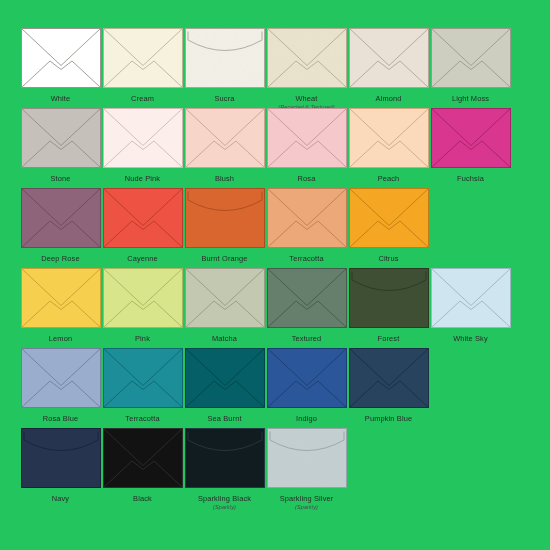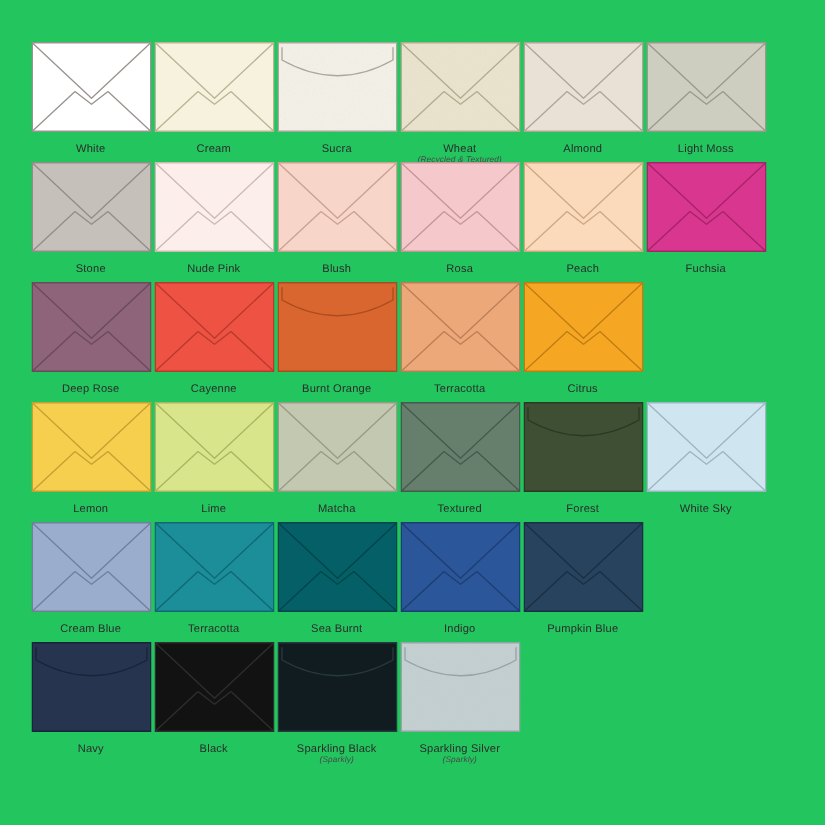--- a/index.html
+++ b/index.html
@@ -288,21 +288,21 @@
       </div>
       <div class="swatch-cell">
         <div class="envelope-wrap">
           <svg viewBox="0 0 80 60">
             <rect x="0.5" y="0.5" width="79" height="59" fill="#d8e58a" stroke="#a8b663" stroke-width="1"></rect>
             <path d="M0.5 0.5 L40 37.5 L79.5 0.5" fill="none" stroke="#a8b663" stroke-width="0.9" stroke-linejoin="round"></path>
             <path d="M0.5 59.5 L29 33 M79.5 59.5 L51 33" fill="none" stroke="#a8b663" stroke-width="0.9" stroke-linejoin="round"></path>
             <path d="M29 33 L40 41.5 L51 33" fill="none" stroke="#a8b663" stroke-width="0.9" stroke-linejoin="round"></path>
           </svg>
         </div>
-        <div class="swatch-label">Lime</div>
+        <div class="swatch-label">Pink</div>
       </div>
       <div class="swatch-cell">
         <div class="envelope-wrap">
           <svg viewBox="0 0 80 60">
             <rect x="0.5" y="0.5" width="79" height="59" fill="#c3c8b0" stroke="#969c85" stroke-width="1"></rect>
             <path d="M0.5 0.5 L40 37.5 L79.5 0.5" fill="none" stroke="#969c85" stroke-width="0.9" stroke-linejoin="round"></path>
             <path d="M0.5 59.5 L29 33 M79.5 59.5 L51 33" fill="none" stroke="#969c85" stroke-width="0.9" stroke-linejoin="round"></path>
             <path d="M29 33 L40 41.5 L51 33" fill="none" stroke="#969c85" stroke-width="0.9" stroke-linejoin="round"></path>
           </svg>
         </div>
@@ -343,21 +343,21 @@
     <div class="swatch-row">
       <div class="swatch-cell">
         <div class="envelope-wrap">
           <svg viewBox="0 0 80 60">
             <rect x="0.5" y="0.5" width="79" height="59" fill="#9badcc" stroke="#70809c" stroke-width="1"></rect>
             <path d="M0.5 0.5 L40 37.5 L79.5 0.5" fill="none" stroke="#70809c" stroke-width="0.9" stroke-linejoin="round"></path>
             <path d="M0.5 59.5 L29 33 M79.5 59.5 L51 33" fill="none" stroke="#70809c" stroke-width="0.9" stroke-linejoin="round"></path>
             <path d="M29 33 L40 41.5 L51 33" fill="none" stroke="#70809c" stroke-width="0.9" stroke-linejoin="round"></path>
           </svg>
         </div>
-        <div class="swatch-label">Cream Blue</div>
+        <div class="swatch-label">Rosa Blue</div>
       </div>
       <div class="swatch-cell">
         <div class="envelope-wrap">
           <svg viewBox="0 0 80 60">
             <rect x="0.5" y="0.5" width="79" height="59" fill="#1b8e99" stroke="#106871" stroke-width="1"></rect>
             <path d="M0.5 0.5 L40 37.5 L79.5 0.5" fill="none" stroke="#106871" stroke-width="0.9" stroke-linejoin="round"></path>
             <path d="M0.5 59.5 L29 33 M79.5 59.5 L51 33" fill="none" stroke="#106871" stroke-width="0.9" stroke-linejoin="round"></path>
             <path d="M29 33 L40 41.5 L51 33" fill="none" stroke="#106871" stroke-width="0.9" stroke-linejoin="round"></path>
           </svg>
         </div>

